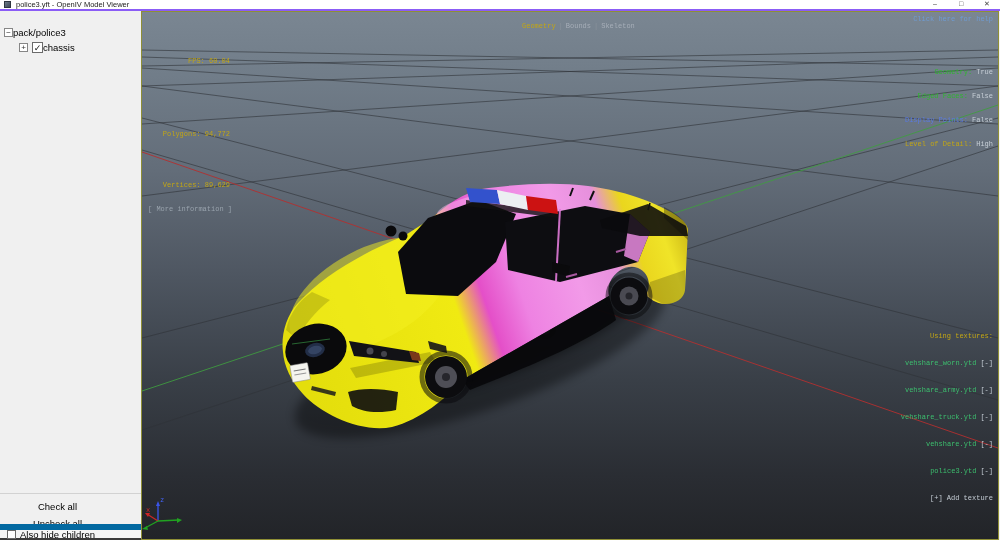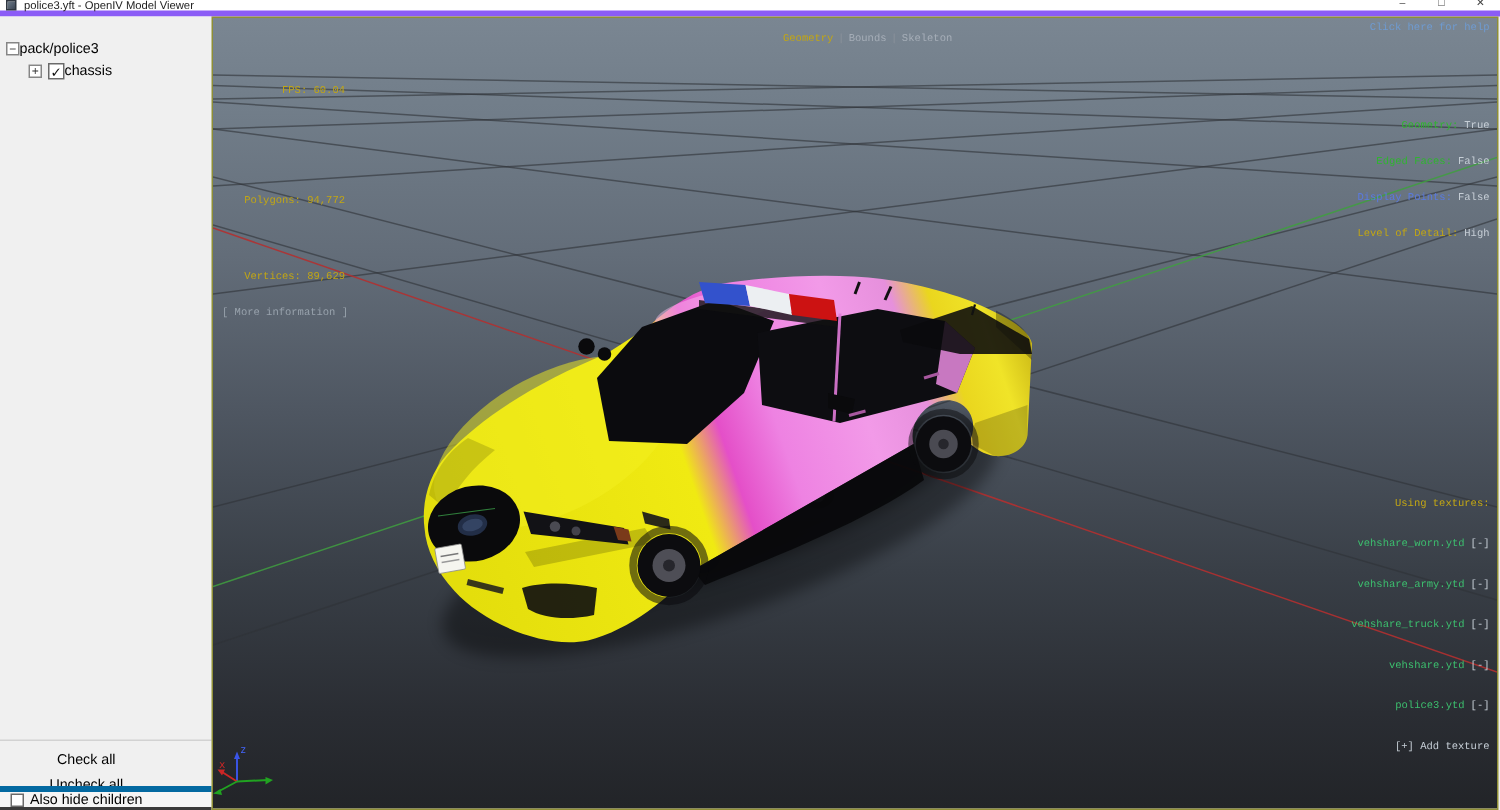--- a/index.html
+++ b/index.html
@@ -1,21 +1,21 @@
 <!DOCTYPE html>
 <html><head>
 <meta charset="utf-8">
 <style>
   * { margin:0; padding:0; box-sizing:border-box; }
   html,body { width:1000px; height:540px; overflow:hidden; }
   body { position:relative; font-family:"Liberation Sans", sans-serif; background:#f0f0f0; }
 
   
   .titlebar { position:absolute; left:0; top:0; width:1000px; height:11px;
-    background:#ffffff; border-bottom:4px solid #8b5cf6; display:flex; align-items:center; }
+    background:#ffffff; border-bottom:2px solid #8b5cf6; display:flex; align-items:center; }
   .app-icon { width:7px; height:7px; margin-left:4px; background:linear-gradient(135deg,#6d7b8a,#3c4654);
     border:1px solid #2e3640; }
   .title-text { font-size:7.5px; color:#1c1c1c; margin-left:5px; line-height:11px; }
   .win-btns { margin-left:auto; display:flex; height:11px; }
   .win-btn { width:26px; text-align:center; font-size:7px; line-height:10px; color:#444; }
 
   
   .sidebar { position:absolute; left:0; top:11px; width:141px; height:529px;
     background:#f0f0f0; border-bottom:2px solid #3a3a3a; }
   .tree-row { position:absolute; display:flex; align-items:center; }
@@ -23,21 +23,21 @@
     font-size:8px; line-height:7px; text-align:center; color:#333; }
   .tree-label { font-size:9.5px; color:#000; margin-left:0; }
   .cbx { width:11px; height:11px; background:#fff; border:1px solid #6a6a6a;
     font-size:9px; line-height:10px; text-align:center; color:#111; margin-left:4px; }
   .cbx.small { width:9px; height:9px; font-size:8px; line-height:8px; }
 
   .panel-sep { position:absolute; left:0; width:141px; height:1px; background:#d2d2d2; }
   .flat-btn { position:absolute; left:0; width:115px; text-align:center;
     font-size:9.5px; color:#000; padding:2px 0; }
   .hide-row { position:absolute; left:0; bottom:0; width:141px; height:14px;
-    background:#f5f5f5; border-top:4px solid #0369a1; display:flex; align-items:center; padding-left:3px; }
+    background:#f5f5f5; border-top:6px solid #0369a1; display:flex; align-items:center; padding-left:3px; }
   .hide-row .tree-label { margin-left:4px; font-size:9.5px; }
 
   
   .viewport { position:absolute; left:141px; top:11px; width:858px; height:529px;
     border:1px solid #8f8f36;
     background:linear-gradient(180deg,#7a8692 0%,#717d89 12%,#636d79 30%,#4e5661 50%,#393f47 70%,#2a2d33 88%,#222428 100%); }
   .viewport svg { position:absolute; left:0; top:0; }
 
   .ov { position:absolute; font-family:Liberation Mono, monospace; font-size:7px;
     line-height:8px; white-space:pre; pointer-events:none; }
@@ -50,21 +50,21 @@
   .helpblue { color:#6f9bd1; }
   .texgreen { color:#3cbf6e; }
 
   .stats { left:6px; top:2px; width:82px; text-align:right; }
   .spacer6 { height:6px; }
   .tabs { left:0; right:0; top:2px; text-align:center; }
   .tabs .sep { color:#8a929c; margin:0 3px; }
   .tabs .off { color:#a6aeb8; }
   .helpline { right:5px; top:3px; text-align:right; }
   .camblock { right:5px; top:16px; text-align:right; }
-  .renderblock { right:5px; top:52px; text-align:right; }
+  .renderblock { right:5px; top:40px; text-align:right; }
   .texblock { right:5px; bottom:18px; text-align:right; line-height:9px; }
 </style>
 </head>
 <body>
 
 <div class="titlebar">
   <div class="app-icon"></div>
   <div class="title-text">police3.yft - OpenIV Model Viewer</div>
   <div class="win-btns">
     <span class="win-btn">–</span>

